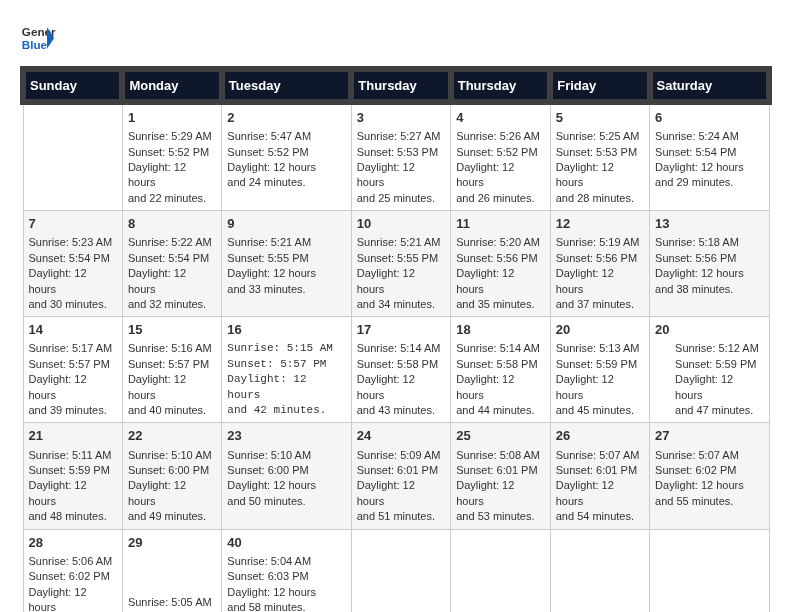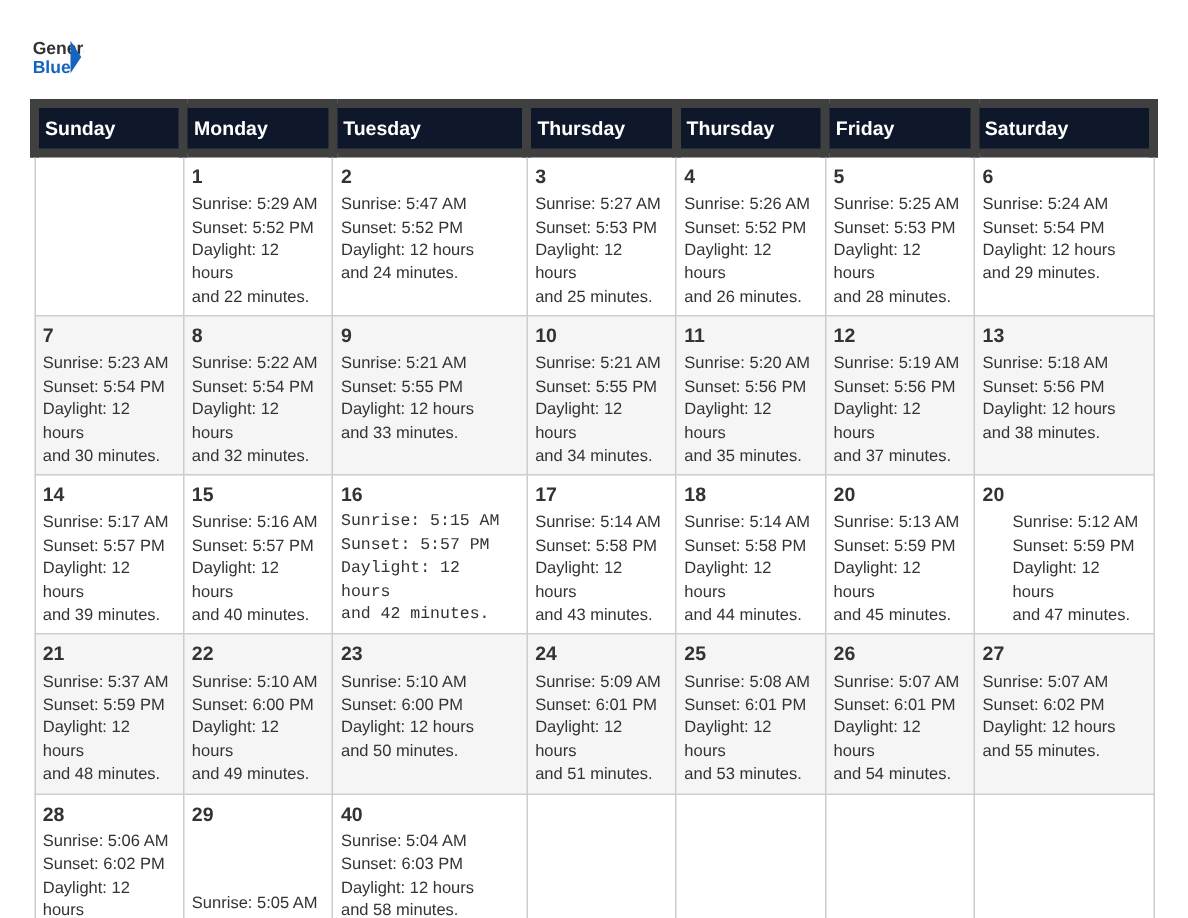--- a/index.html
+++ b/index.html
@@ -250,21 +250,21 @@
           <span class="day-num">20</span>
           <div class="cell-content" style="white-space: pre-line; margin-left: 20px;">Sunrise: 5:12 AM
 Sunset: 5:59 PM
 Daylight: 12 hours
 and 47 minutes.</div>
         </td>
       </tr>
       <tr>
         <td>
           <span class="day-num">21</span>
-          <div class="cell-content" style="white-space: pre-line;">Sunrise: 5:37 AM
+          <div class="cell-content" style="white-space: pre-line;">Sunrise: 5:11 AM
 Sunset: 5:59 PM
 Daylight: 12 hours
 and 48 minutes.</div>
         </td>
         <td>
           <span class="day-num">22</span>
           <div class="cell-content" style="white-space: pre-line;">Sunrise: 5:10 AM
 Sunset: 6:00 PM
 Daylight: 12 hours
 and 49 minutes.</div>

